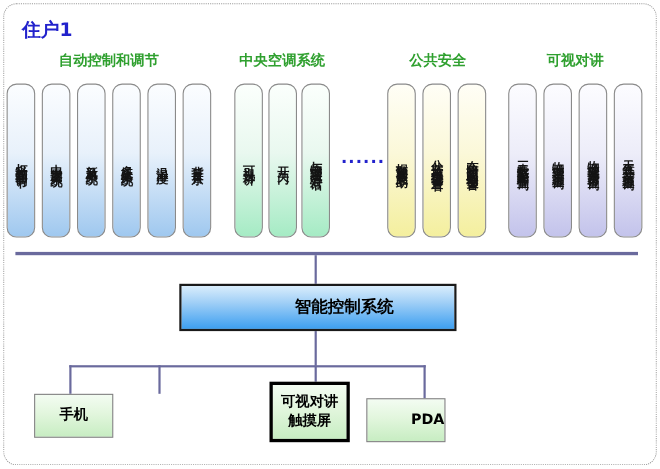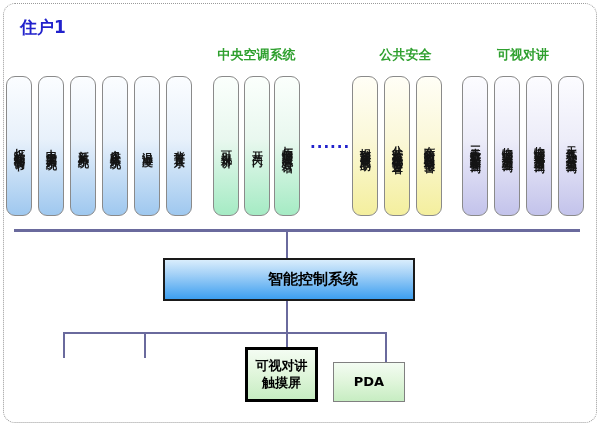--- a/index.html
+++ b/index.html
@@ -68,22 +68,23 @@
   .terminal.emphasized { border:3px solid #000; }
 </style>
 </head>
 <body>
 
 <div class="canvas">
   <div class="frame"></div>
 
   <div class="page-title">住户1</div>
 
+  <div class="group-label" style="left:6px;width:186px;">自动控制和调节</div>
   <div class="group-label" style="left:213px;width:87px;">中央空调系统</div>
-  <div class="group-label" style="left:360px;width:91px;">公共安全</div>
+  <div class="group-label" style="left:333px;width:91px;text-align:right;">公共安全</div>
   <div class="group-label" style="left:462px;width:122px;">可视对讲</div>
 
   <div class="pill blue" style="left:6px;">
       <span>灯光控制和调节</span>
     </div>
   <div class="pill blue" style="left:38px;">
       <span>中央空调系统</span>
     </div>
   <div class="pill blue" style="left:70px;">
       <span>新风系统</span>
@@ -139,16 +140,17 @@
   <div class="line" style="left:63px;top:332px;width:324px;height:2px;"></div>
   <div class="line" style="left:63px;top:332px;width:2px;height:26px;"></div>
   <div class="line" style="left:144px;top:332px;width:2px;height:26px;"></div>
   <div class="line" style="left:286px;top:332px;width:2px;height:15px;"></div>
   <div class="line" style="left:385px;top:332px;width:2px;height:30px;"></div>
 
   <div class="controller">
     <span>智能控制系统</span>
   </div>
 
+  <div class="terminal" style="left:31px;top:358px;width:72px;height:40px;"><span>手机</span></div>
   <div class="terminal emphasized" style="left:245px;top:347px;width:73px;height:55px;"><span>可视对讲
 触摸屏</span></div>
-  <div class="terminal" style="left:333px;top:362px;width:72px;height:40px;"><span>PDA</span></div>
+  <div class="terminal" style="left:333px;top:362px;width:72px;height:40px;justify-content:flex-end;"><span>PDA</span></div>
 </div>
 
 </body></html>

